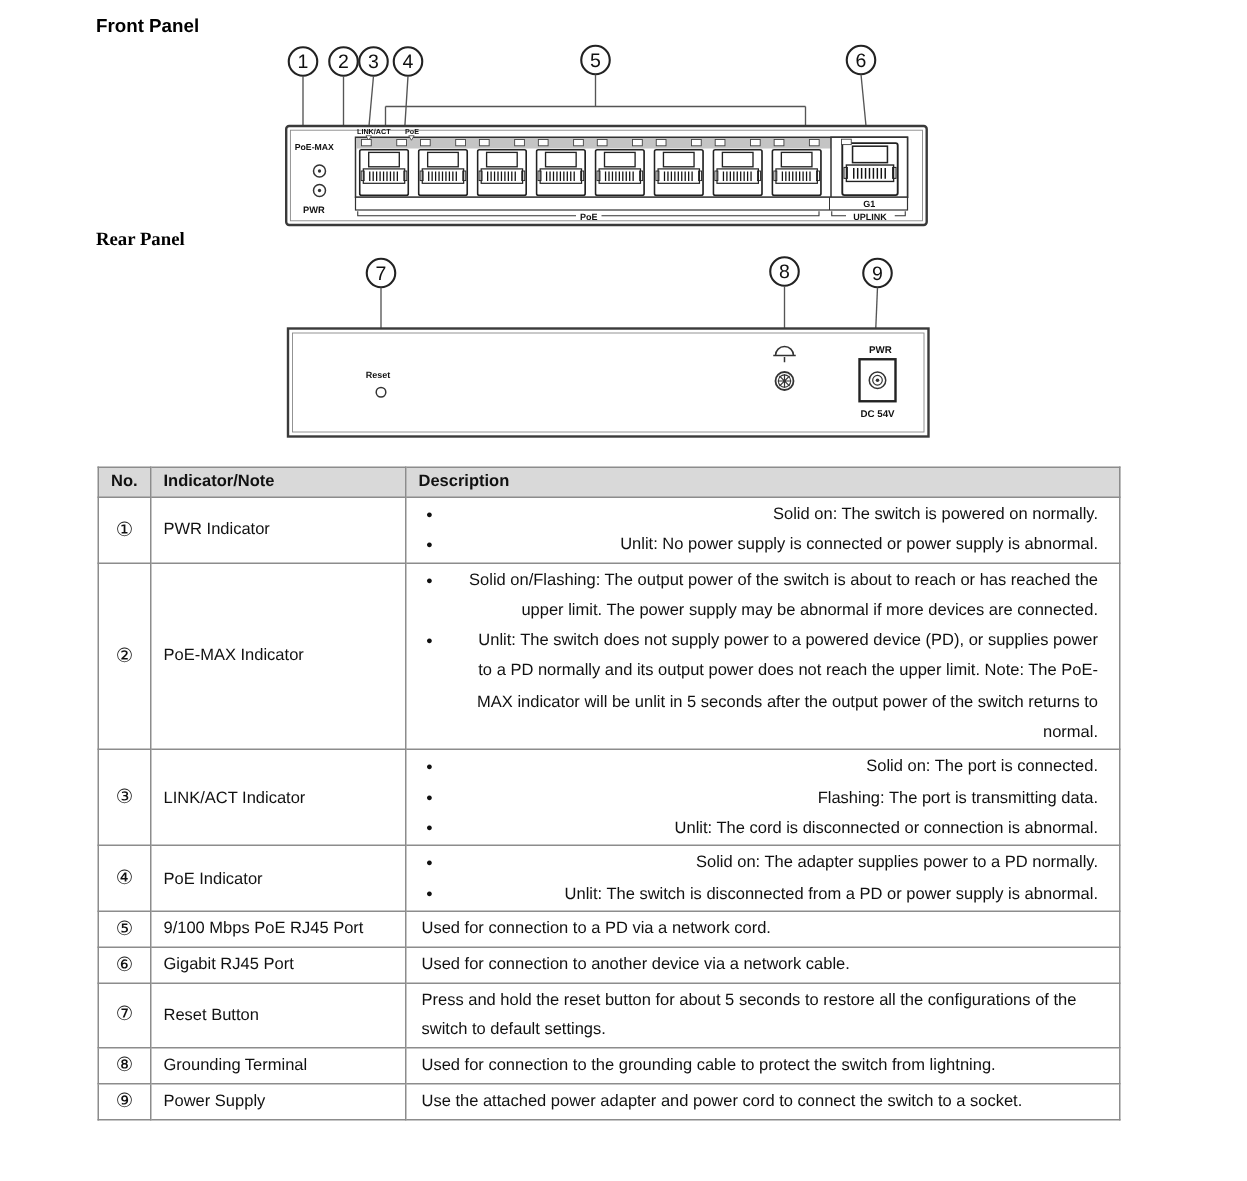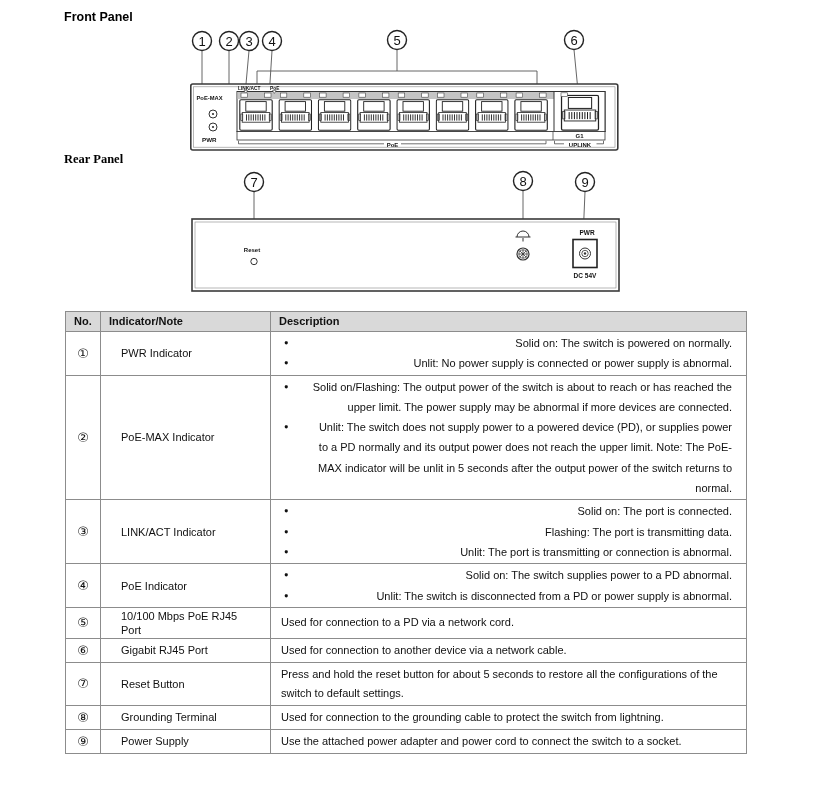--- a/index.html
+++ b/index.html
@@ -30,21 +30,21 @@
   table.spec{
     position:absolute;left:65px;top:311px;width:681px;
     border-collapse:collapse;table-layout:fixed;font-size:11px;color:#111;
   }
   table.spec th,table.spec td{border:1px solid #8c8c8c;margin-top:40px;}
   table.spec thead th{
     background:#d9d9d9;font-weight:700;text-align:left;
     padding:2px 8px;line-height:15px;font-size:11px;
   }
   td.no{text-align:center;font-family:"DejaVu Sans",sans-serif;font-size:13px;padding:0;}
-  td.name{padding:1px 20px;line-height:14px;}
+  td.name{padding:1px 8px;line-height:14px;}
   td.desc{padding:1px 0;vertical-align:middle;}
   .desc-item{display:flex;line-height:20.3px;}
   .bullet{flex:none;width:23px;padding-left:13px;font-size:7.5px;line-height:20.3px;}
   .bullet-text{flex:1;padding-right:14px;text-align:right;}
   .desc-text{padding:1px 10px;line-height:19px;}
 </style>
 </head>
 <body>
 
 <div class="section-title" id="front-title">Front Panel</div>
@@ -264,41 +264,41 @@
           <div class="desc-item">
             <span class="bullet">●</span>
             <span class="bullet-text">Solid on: The port is connected.</span>
           </div>
           <div class="desc-item">
             <span class="bullet">●</span>
             <span class="bullet-text">Flashing: The port is transmitting data.</span>
           </div>
           <div class="desc-item">
             <span class="bullet">●</span>
-            <span class="bullet-text">Unlit: The port is transmitting or connection is abnormal.</span>
+            <span class="bullet-text">Unlit: The cord is disconnected or connection is abnormal.</span>
           </div>
         </td>
       </tr>
       <tr>
         <td class="no">④</td>
         <td class="name">PoE Indicator</td>
         <td class="desc">
           <div class="desc-item">
             <span class="bullet">●</span>
-            <span class="bullet-text">Solid on: The switch supplies power to a PD abnormal.</span>
+            <span class="bullet-text">Solid on: The adapter supplies power to a PD normally.</span>
           </div>
           <div class="desc-item">
             <span class="bullet">●</span>
             <span class="bullet-text">Unlit: The switch is disconnected from a PD or power supply is abnormal.</span>
           </div>
         </td>
       </tr>
       <tr>
         <td class="no">⑤</td>
-        <td class="name">10/100 Mbps PoE RJ45 Port</td>
+        <td class="name">9/100 Mbps PoE RJ45 Port</td>
         <td class="desc">
           <div class="desc-text">Used for connection to a PD via a network cord.</div>
         </td>
       </tr>
       <tr>
         <td class="no">⑥</td>
         <td class="name">Gigabit RJ45 Port</td>
         <td class="desc">
           <div class="desc-text">Used for connection to another device via a network cable.</div>
         </td>

